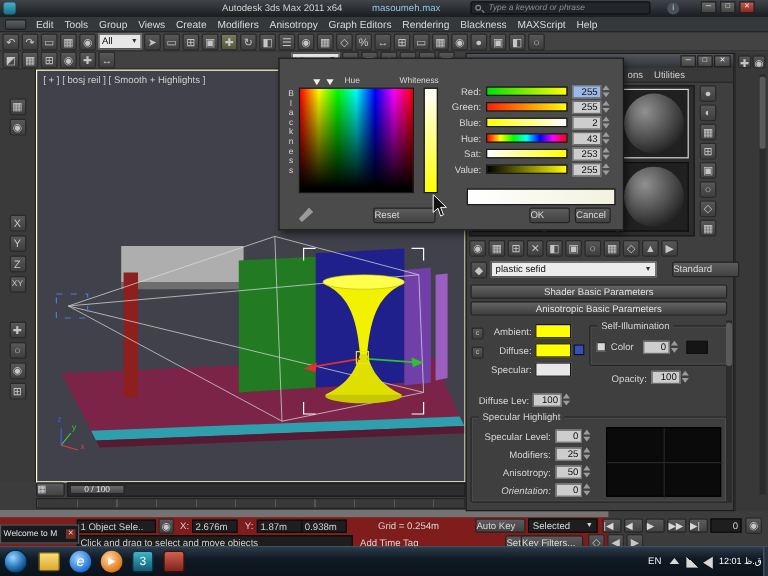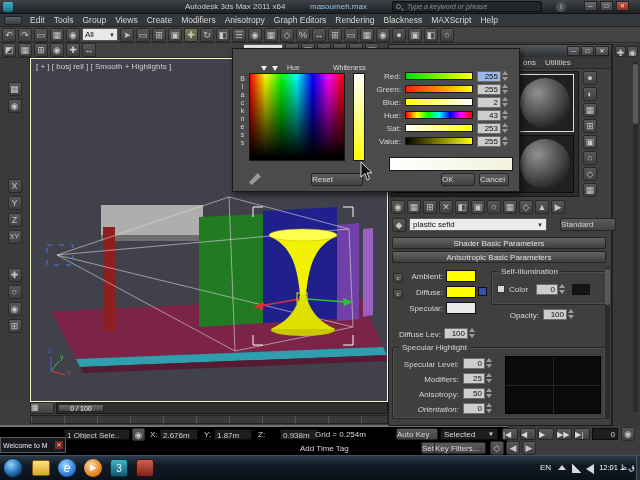--- a/index.html
+++ b/index.html
@@ -197,38 +197,41 @@
   </div>
 
   <div class="abs btn" style="left:30px;top:402px;width:24px;height:12px;line-height:10px;">▦</div>
   <div class="abs" style="left:56px;top:402px;width:332px;height:12px;background:#2d2d2d;border:1px solid #191919;">
     <div style="position:absolute;left:1px;top:1px;width:46px;height:8px;background:linear-gradient(#6a6a6a,#474747);border:1px solid #242424;color:#e8e8e8;font-size:7px;line-height:8px;text-align:center;">
       <span>0 / 100</span>
     </div>
   </div>
   <div class="abs" style="left:30px;top:415px;width:358px;height:9px;background:repeating-linear-gradient(to right,#565656 0 1px,#393939 1px 33px);border:1px solid #232323;"></div>
 
-  <div class="abs" style="left:0;top:425px;width:507px;height:30px;background:#000000;border-top:2px solid #737373;">
+  <div class="abs" style="left:0;top:425px;width:507px;height:30px;background:#7f1d1d;border-top:6px solid #737373;">
     <div class="abs field" style="left:64px;top:2px;width:66px;height:11px;">
       <span>1 Object Sele..</span>
     </div>
     <div class="abs tb" style="left:132px;top:1px;width:13px;height:13px;">◉</div>
     <span class="abs lbl" style="left:150px;top:3px;">X:</span>
     <div class="abs field" style="left:160px;top:2px;width:38px;height:11px;">
       <span>2.676m</span>
     </div>
     <span class="abs lbl" style="left:204px;top:3px;">Y:</span>
     <div class="abs field" style="left:214px;top:2px;width:38px;height:11px;">
       <span>1.87m</span>
     </div>
     <span class="abs lbl" style="left:258px;top:3px;">Z:</span>
-    <div class="abs field" style="left:280px;top:2px;width:38px;height:11px;">
+    <div class="abs field" style="left:251px;top:2px;width:38px;height:11px;">
       <span>0.938m</span>
     </div>
     <span class="abs lbl" style="left:315px;top:3px;">Grid = 0.254m</span>
+    <div class="abs field" style="left:64px;top:15px;width:230px;height:12px;">
+      <span>Click and drag to select and move objects</span>
+    </div>
     <span class="abs lbl" style="left:300px;top:17px;">Add Time Tag</span>
 
     <div class="abs btn" style="left:396px;top:1px;width:42px;height:12px;line-height:11px;">
       <span>Auto Key</span>
     </div>
     <div class="abs" style="left:440px;top:1px;width:58px;height:12px;background:#1e1e1e;border:1px solid #0b0b0b;color:#d8d8d8;font-size:8px;display:flex;align-items:center;justify-content:space-between;padding:0 3px;">
       <span>Selected</span>
       <span style="font-size:6px;">▼</span>
     </div>
     <div class="abs btn" style="left:502px;top:1px;width:16px;height:12px;line-height:11px;">|◀</div>

